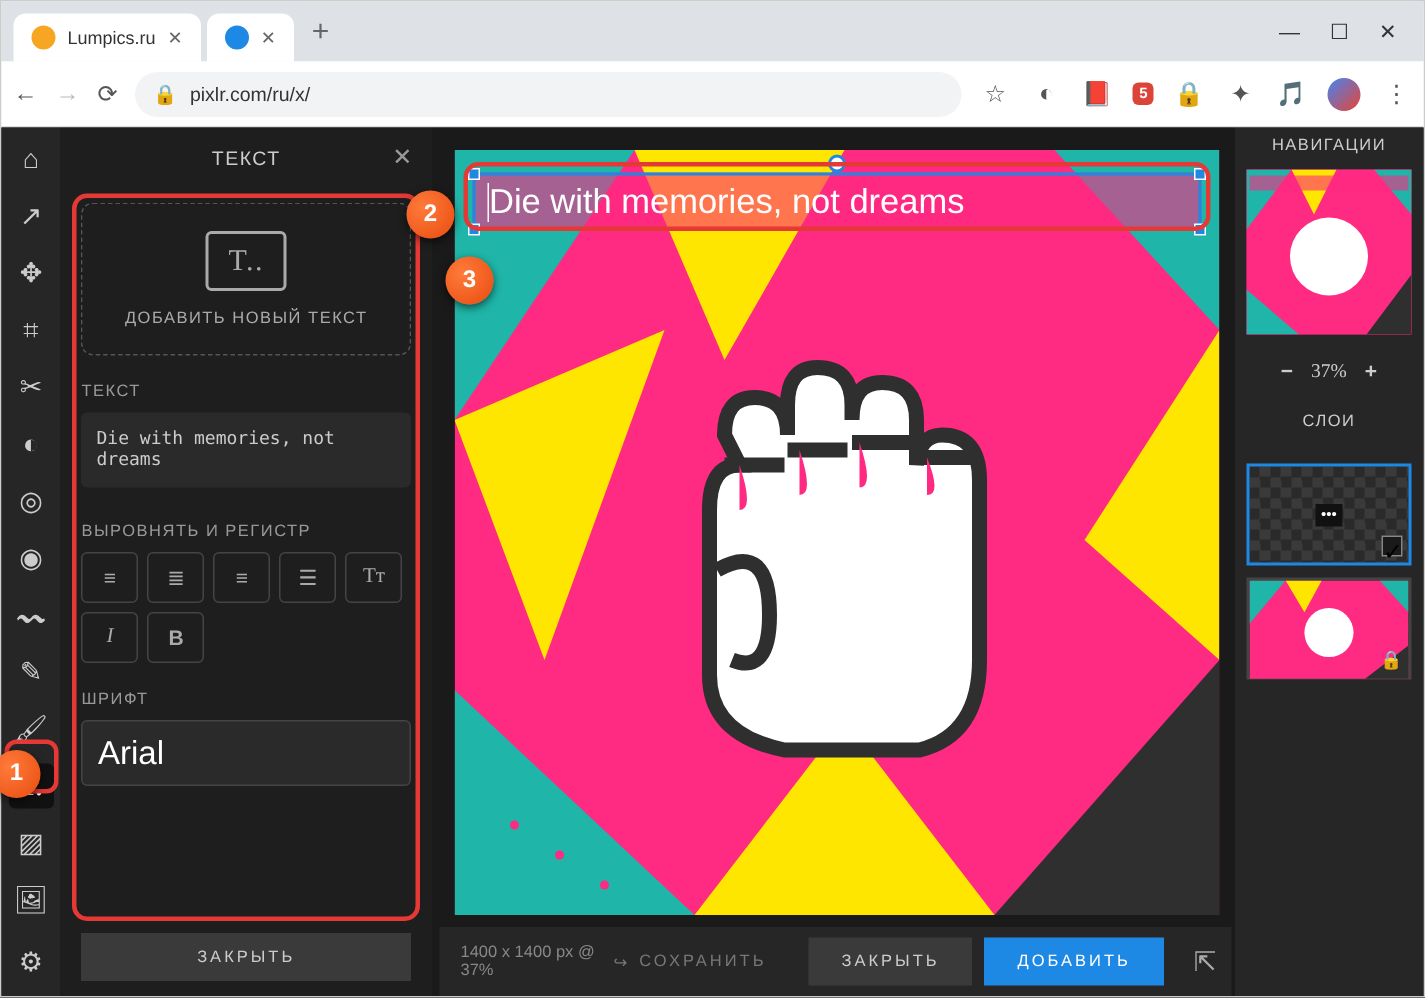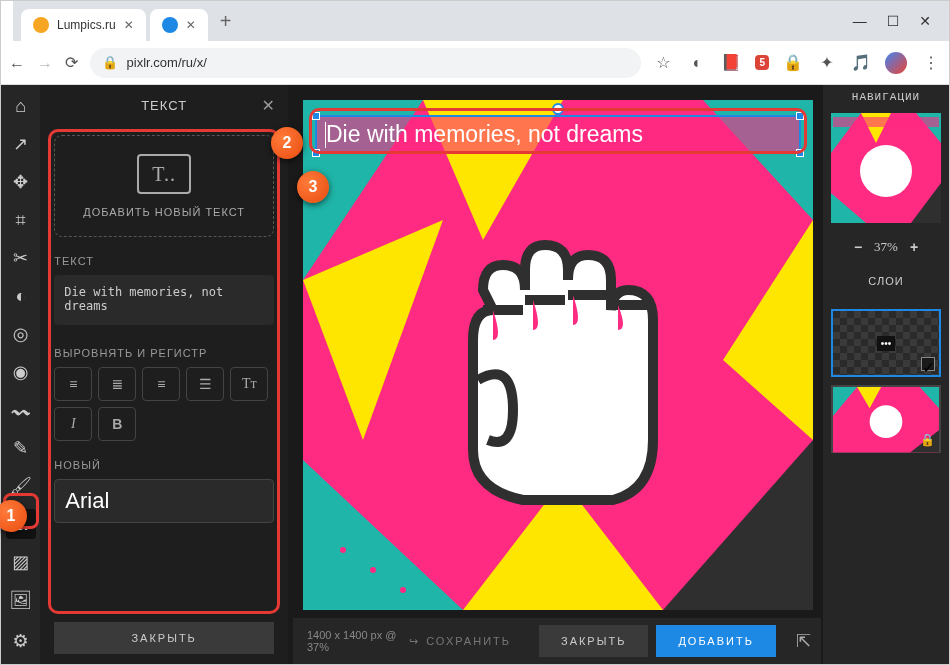--- a/index.html
+++ b/index.html
@@ -1,20 +1,20 @@
 <!DOCTYPE html>
 <html><head>
 <meta charset="utf-8">
 <style>
 * { margin: 0; padding: 0; box-sizing: border-box; font-family: Arial, sans-serif; }
 body { width: 950px; height: 665px; background: #1a1a1a; overflow: hidden; position: relative; }
 
 
 .browser-frame { width: 100%; height: 100%; background: #fff; border: 1px solid #ccc; display: flex; flex-direction: column; }
-.titlebar { height: 40px; background: #dee1e6; display: flex; align-items: center; padding: 0 8px; margin-left: 12px; }
+.titlebar { height: 40px; background: #dee1e6; display: flex; align-items: center; padding: 0 8px; }
 .tab { background: #fff; border-radius: 8px 8px 0 0; padding: 8px 12px; margin-right: 4px; display: flex; align-items: center; gap: 8px; font-size: 12px; color: #333; max-width: 200px; height: 32px; margin-top: 8px; }
 .tab-icon { width: 16px; height: 16px; border-radius: 50%; }
 .tab-close { font-size: 12px; color: #666; cursor: pointer; }
 .new-tab { font-size: 20px; color: #666; padding: 0 8px; cursor: pointer; }
 .window-controls { margin-left: auto; display: flex; gap: 20px; padding-right: 10px; }
 .wc { font-size: 14px; color: #333; cursor: pointer; }
 
 .urlbar { height: 44px; background: #fff; display: flex; align-items: center; padding: 0 8px; gap: 12px; border-bottom: 1px solid #ddd; }
 .nav-btn { font-size: 16px; color: #555; cursor: pointer; }
 .urlbox { flex: 1; background: #f1f3f4; border-radius: 20px; height: 30px; display: flex; align-items: center; padding: 0 12px; font-size: 13px; color: #333; gap: 8px; }
@@ -55,21 +55,21 @@
 .sel-handle { position: absolute; width: 8px; height: 8px; background: #1e88e5; border: 1px solid #fff; }
 
 .bottom-bar { position: absolute; bottom: 0; left: 292px; right: 128px; height: 46px; background: #262626; display: flex; align-items: center; gap: 0; padding: 0 10px; }
 .dims { color: #888; font-size: 11px; margin-right: auto; margin-left: 4px; }
 .redo-lbl { color: #777; font-size: 11px; letter-spacing: 2px; margin-right: 20px; display: flex; align-items: center; gap: 6px; }
 .b-btn { background: #3a3a3a; color: #ccc; border: none; padding: 10px 22px; font-size: 11px; letter-spacing: 2px; margin-left: 8px; cursor: pointer; }
 .b-btn.primary { background: #1e88e5; color: #fff; }
 .export-ico { margin-left: 20px; color: #aaa; font-size: 18px; cursor: pointer; }
 
 .right-panel { width: 128px; background: #262626; display: flex; flex-direction: column; align-items: center; padding: 6px; gap: 8px; }
-.rp-title { color: #ccc; font-size: 11px; letter-spacing: 1px; margin-bottom: 2px; font-family: Liberation Mono, monospace; }
+.rp-title { color: #ccc; font-size: 11px; letter-spacing: 1px; margin-bottom: 2px; }
 .thumb { width: 110px; height: 110px; background: #ff2a82; position: relative; }
 .thumb svg { width: 100%; height: 100%; }
 .zoom-row { display: flex; align-items: center; gap: 12px; color: #ccc; font-size: 14px; margin-top: 8px; }
 .zoom-pct { font-size: 13px; font-family: Liberation Serif, serif; }
 .layers-title { color: #ccc; font-size: 11px; letter-spacing: 1px; margin-top: 12px; margin-bottom: 14px; }
 .layer { width: 110px; height: 68px; background: repeating-conic-gradient(#3a3a3a 0 25%, #2a2a2a 0 50%) 0 0/14px 14px; border: 2px solid #1e88e5; position: relative; display: flex; align-items: center; justify-content: center; }
 .layer.bg { border-color: #444; }
 .layer .dots { color: #fff; font-size: 10px; background: #111; padding: 2px 4px; }
 .layer .chk { position: absolute; bottom: 4px; right: 4px; width: 14px; height: 14px; border: 1px solid #888; background: #1a1a1a; }
 .layer .lock { position: absolute; bottom: 4px; right: 4px; color: #ccc; font-size: 12px; }
@@ -156,21 +156,21 @@
           <div class="align-btn">≡</div>
           <div class="align-btn">≣</div>
           <div class="align-btn">≡</div>
           <div class="align-btn">☰</div>
           <div class="align-btn" style="font-family:Georgia,serif">Tᴛ</div>
         </div>
         <div class="align-row">
           <div class="align-btn" style="font-style:italic;font-family:Georgia,serif">I</div>
           <div class="align-btn" style="font-weight:bold">B</div>
         </div>
-        <div class="sect-label">НОВЫЙ</div>
+        <div class="sect-label">ШРИФТ</div>
         <div class="font-select">Arial</div>
       </div>
       <div class="panel-footer">
         <button class="close-btn">ЗАКРЫТЬ</button>
       </div>
       <div class="red-highlight" style="top:44px;left:8px;right:8px;bottom:50px"></div>
     </div>
 
     <div class="canvas-area">
       <div class="canvas">

